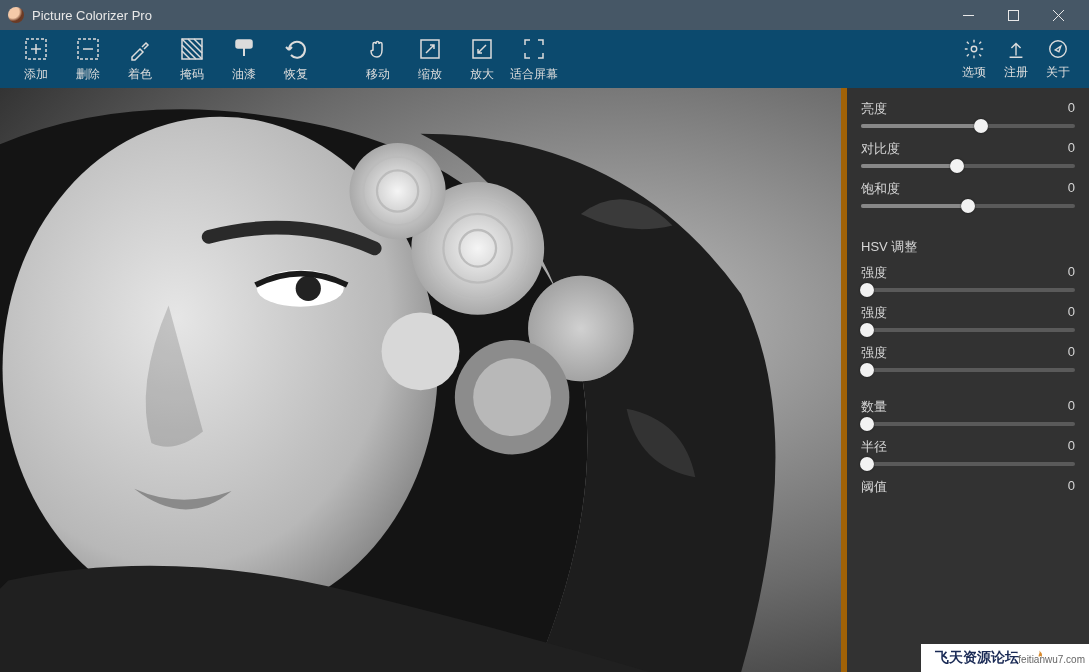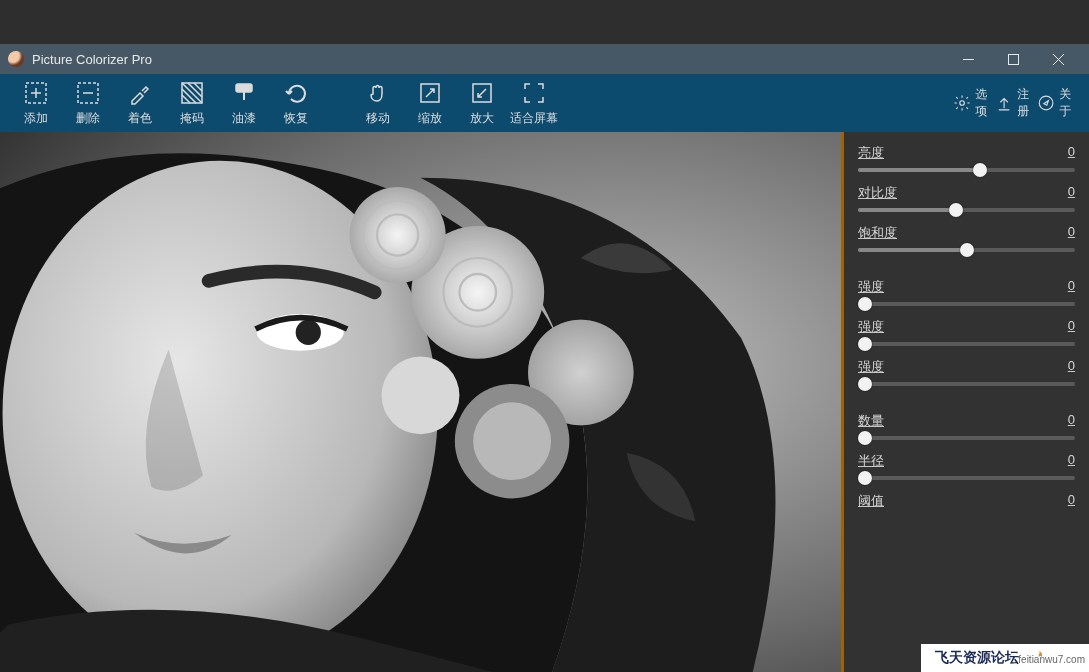--- a/index.html
+++ b/index.html
@@ -12,21 +12,20 @@
   position: relative;
 }
 .titlebar {
   height: 30px;
   background: #465766;
   display: flex;
   align-items: center;
   padding: 0 8px;
   color: #e8e8e8;
   font-size: 13px;
-  margin-top: 44px;
 }
 .titlebar .app-icon {
   width: 16px; height: 16px;
   border-radius: 50%;
   background: radial-gradient(circle at 30% 30%, #f4c9a8 40%, #6b3a24 60%);
   margin-right: 8px;
 }
 .titlebar .title { flex: 1; }
 .win-btn {
   width: 45px; height: 30px;
@@ -52,44 +51,43 @@
   font-size: 12px;
 }
 .tool .ticon {
   width: 26px; height: 26px;
   display: flex; align-items: center; justify-content: center;
 }
 .tool .ticon svg { width: 24px; height: 24px; stroke: #dcdcdc; fill: none; stroke-width: 1.5; }
 .toolbar .spacer { flex: 1; }
 .rtool {
   width: 42px;
-  display: flex; flex-direction: row; align-items: center; gap: 4px;
+  display: flex; flex-direction: column; align-items: center; gap: 4px;
   color: #dcdcdc; font-size: 12px;
 }
 .rtool svg { width: 22px; height: 22px; stroke: #dcdcdc; fill: none; stroke-width: 1.5; }
 
 .main {
   display: flex;
   height: calc(672px - 30px - 58px);
 }
 .canvas {
   flex: 1;
   background: #3a3a3a;
   position: relative;
   display:flex; align-items:center; justify-content:center;
 }
 .canvas svg { width: 100%; height: 100%; }
 
 .panel {
   width: 248px;
   background: #323232;
-  border-left: 3px solid #a16207;
+  border-left: 6px solid #a16207;
   overflow-y: hidden;
   padding-top: 8px;
-  text-decoration: underline;
 }
 .sgroup { padding: 4px 14px 10px 14px; }
 .section-title {
   font-size: 13px;
   color: #d6d6d6;
   padding: 8px 14px 4px 14px;
 }
 .srow {
   display: flex;
   justify-content: space-between;
@@ -368,20 +366,21 @@
       <div class="srow">
           <span>饱和度</span>
           <span>0</span>
         </div>
       <div class="track">
           <div class="fill" style="width:50%"></div>
           <div class="thumb" style="left:50%"></div>
         </div>
     </div>
 
+    <div class="section-title">HSV 调整</div>
     <div class="sgroup">
       <div class="srow">
           <span>强度</span>
           <span>0</span>
         </div>
       <div class="track">
           <div class="thumb" style="left:3%"></div>
         </div>
 
       <div class="srow">

